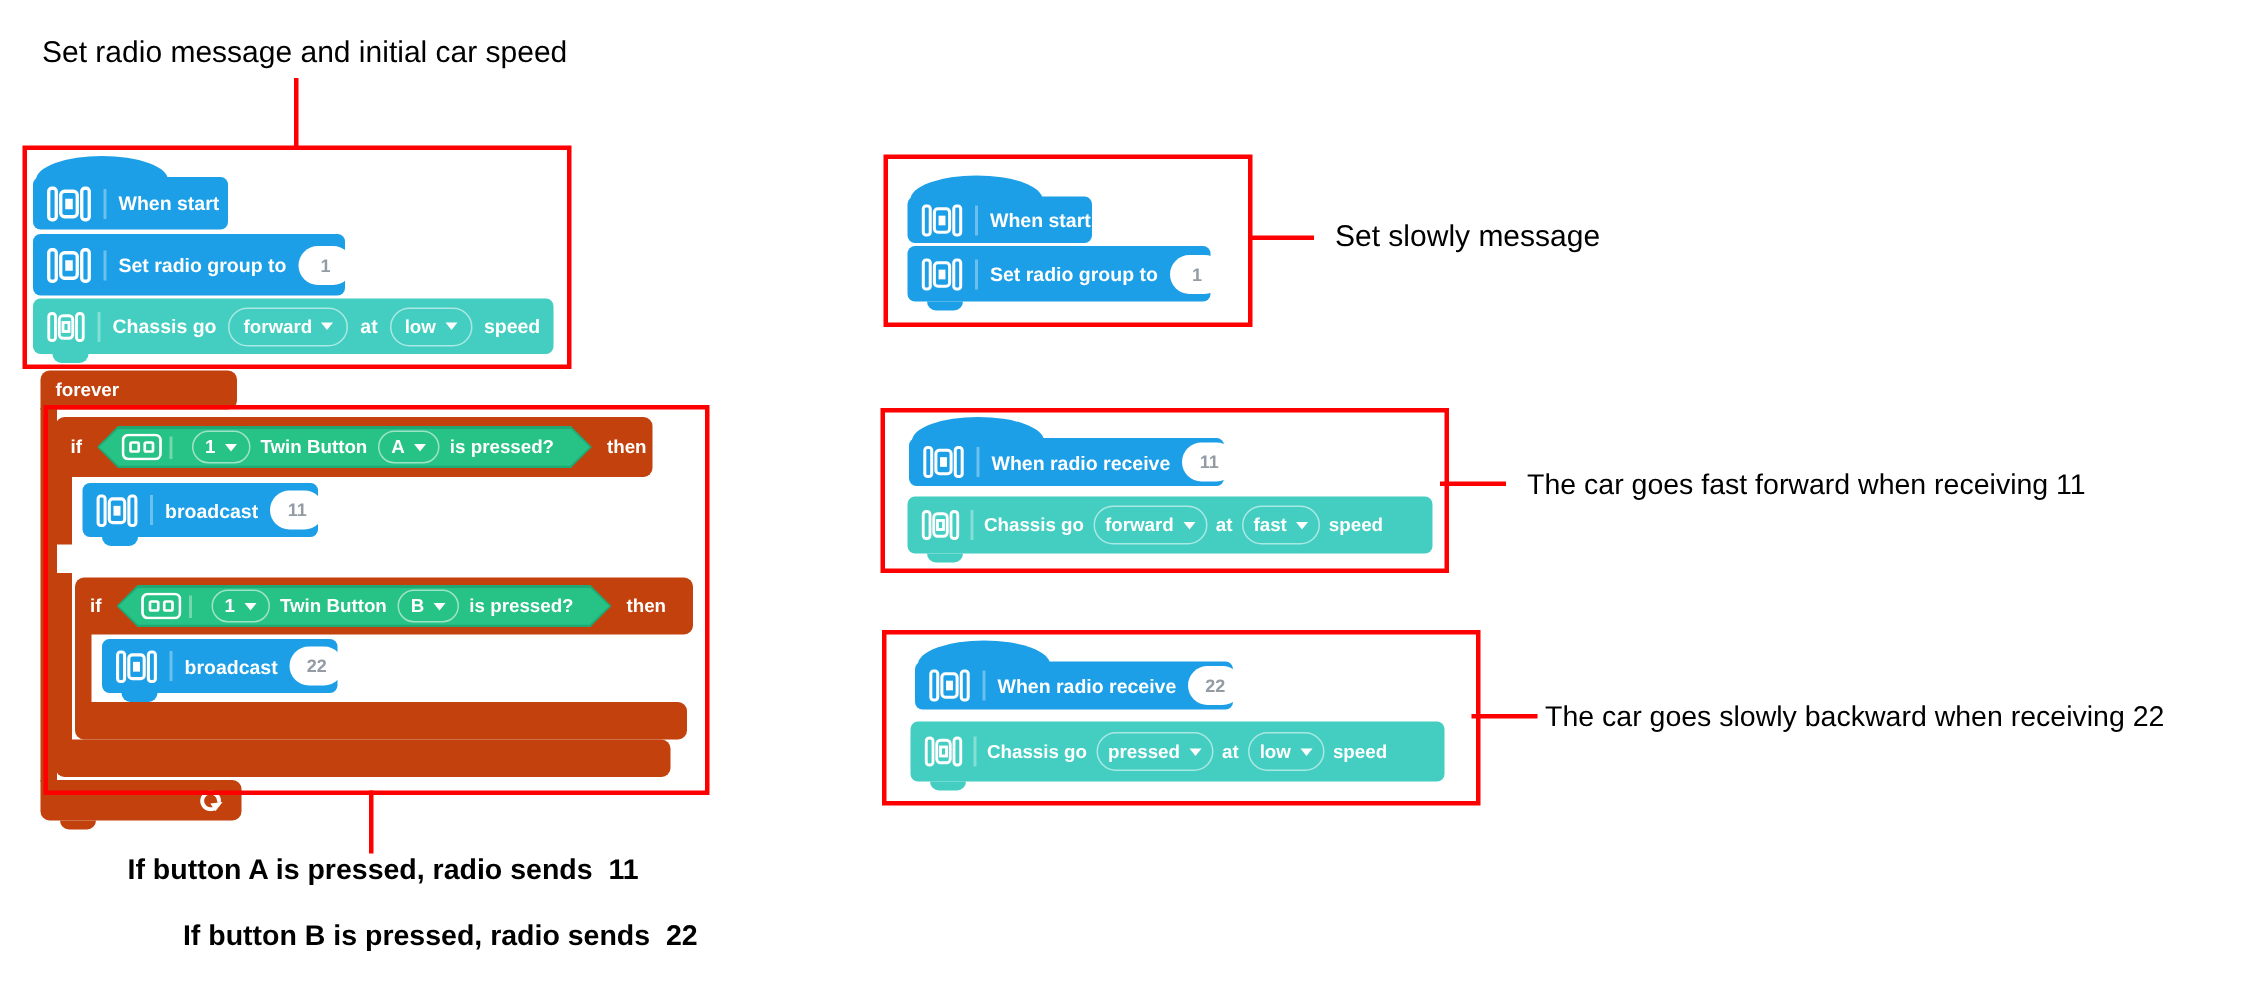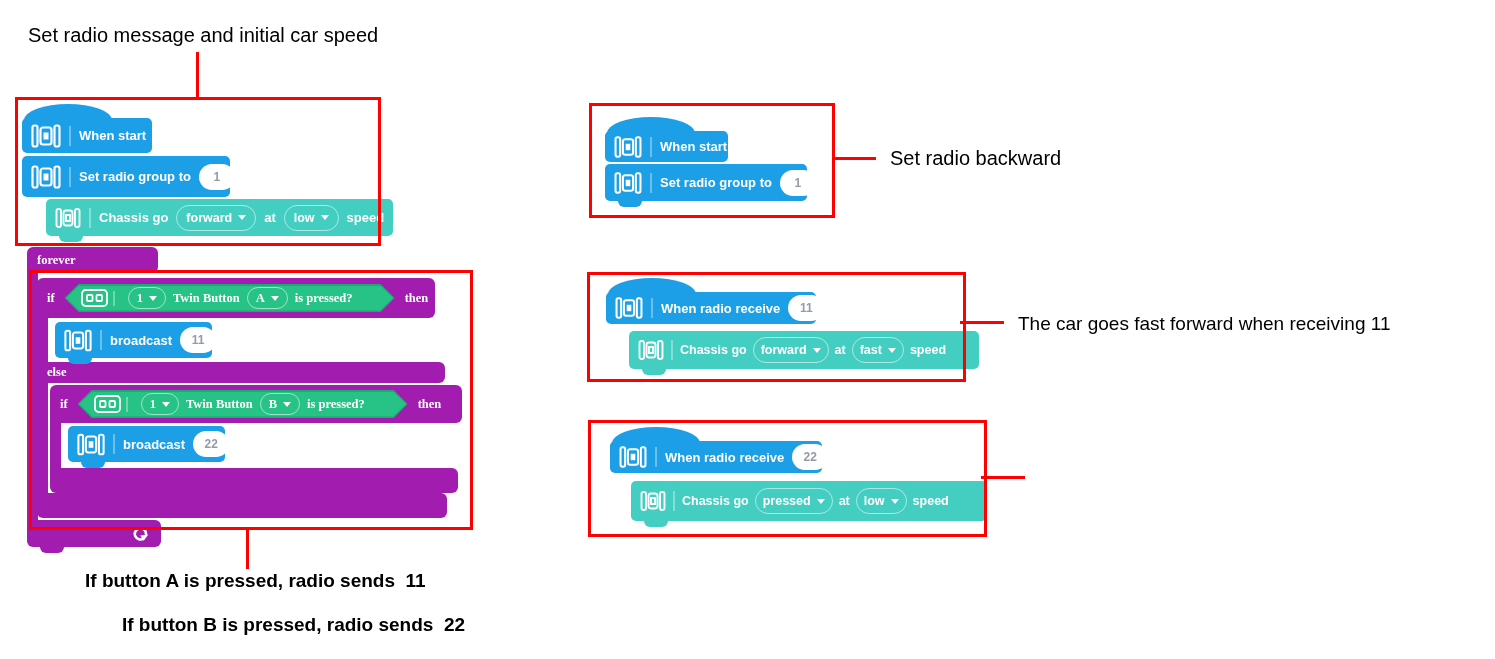--- a/index.html
+++ b/index.html
@@ -10,23 +10,23 @@
   .annbox{position:absolute;border:3px solid #FF0000;z-index:20;pointer-events:none;}
   .annline{position:absolute;background:#FF0000;z-index:20;}
   .anntext{position:absolute;color:#000000;font-size:20px;line-height:23px;z-index:20;
            white-space:pre-wrap;}
   .anntext.small{font-size:19px;line-height:22px;}
 
   
   .blk{position:absolute;display:flex;align-items:center;color:#fff;font-weight:bold;
        font-size:13px;border-radius:5px;box-sizing:border-box;padding:0 12px 0 0;}
   .blue{background:#1C9FE6;}
-  .teal{background:#43CEC1;margin-left:24px;}
-  .grayp{position:absolute;background:#a21caf;box-sizing:border-box;color:#fff;
-         font-weight:bold;font-size:12.5px;font-family:Liberation Serif, serif;}
+  .teal{background:#43CEC1;}
+  .grayp{position:absolute;background:#c2410c;box-sizing:border-box;color:#fff;
+         font-weight:bold;font-size:12.5px;}
   .hat::before{content:"";position:absolute;left:2px;top:-14px;width:88px;height:16px;
        background:inherit;border-radius:50% 50% 0 0 / 100% 100% 0 0;}
   .bump::after{content:"";position:absolute;left:13px;bottom:-6px;width:24px;height:6px;
        background:inherit;border-radius:0 0 7px 7px;}
 
   .icon{display:flex;align-items:center;flex:0 0 auto;margin-left:9px;}
   .sep{width:2px;height:20px;background:rgba(255,255,255,.35);margin:0 8px;flex:0 0 auto;}
   .btext{white-space:nowrap;}
   .oval{background:#fff;color:#939CA4;border-radius:999px;height:26px;min-width:36px;
         display:flex;align-items:center;justify-content:center;font-size:12px;
@@ -64,28 +64,29 @@
   <div class="annline" style="left:196px;top:52px;width:3px;height:46px;"></div>
   <div class="annbox" style="left:15px;top:97px;width:360px;height:143px;"></div>
 
   <div class="annbox" style="left:29px;top:270px;width:438px;height:254px;"></div>
   <div class="annline" style="left:246px;top:527px;width:3px;height:42px;"></div>
   <div class="anntext small" style="left:85px;top:570px;font-weight:bold;"><span>If button A is pressed, radio sends  11</span><br>
        <span>If button B is pressed, radio sends  22</span></div>
 
   <div class="annbox" style="left:589px;top:103px;width:240px;height:109px;"></div>
   <div class="annline" style="left:832px;top:157px;width:44px;height:3px;"></div>
-  <div class="anntext" style="left:890px;top:147px;">Set radio backward</div>
+  <div class="anntext" style="left:890px;top:147px;">Set slowly message</div>
 
   <div class="annbox" style="left:587px;top:272px;width:373px;height:104px;"></div>
   <div class="annline" style="left:960px;top:321px;width:44px;height:3px;"></div>
   <div class="anntext small" style="left:1018px;top:313px;">The car goes fast forward when receiving 11</div>
 
   <div class="annbox" style="left:588px;top:420px;width:393px;height:111px;"></div>
   <div class="annline" style="left:981px;top:476px;width:44px;height:3px;"></div>
+  <div class="anntext small" style="left:1030px;top:468px;">The car goes slowly backward when receiving 22</div>
 
   <div class="blk blue hat" style="left:22px;top:118px;width:130px;height:35px;">
     <span class="icon">
       <svg width="30" height="26" viewBox="0 0 30 26">
           <g fill="none" stroke="#fff" stroke-width="2.2">
         <rect x="1.5" y="2.5" width="5" height="21" rx="2"></rect>
         <rect x="23.5" y="2.5" width="5" height="21" rx="2"></rect>
         <rect x="9.5" y="4.5" width="11" height="17" rx="2.5"></rect>
           </g>
         <rect x="12.5" y="9.5" width="5" height="7" fill="#fff"></rect>
@@ -178,24 +179,20 @@
           <span>A</span>
           <span class="caret"></span>
           </span>
         <span class="btext">is pressed?</span>
       </span>
     </span>
     <span style="width:10px;"></span>
     <span>then</span>
   </div>
   <div class="grayp" style="left:37px;top:317px;width:11px;height:46px;"></div>
-  <div class="grayp" style="left:37px;top:362px;width:408px;height:21px;border-radius:0 6px 6px 0;
-       display:flex;align-items:center;">
-    <span class="armlabel">else</span>
-  </div>
   <div class="grayp" style="left:37px;top:382px;width:11px;height:112px;"></div>
   <div class="grayp" style="left:37px;top:493px;width:410px;height:25px;border-radius:0 6px 6px 6px;"></div>
 
   <div class="blk blue bump" style="left:55px;top:322px;width:157px;height:36px;">
     <span class="icon">
       <svg width="28" height="25" viewBox="0 0 30 26">
           <g fill="none" stroke="#fff" stroke-width="2.2">
         <rect x="1.5" y="2.5" width="5" height="21" rx="2"></rect>
         <rect x="23.5" y="2.5" width="5" height="21" rx="2"></rect>
         <rect x="9.5" y="4.5" width="11" height="17" rx="2.5"></rect>

